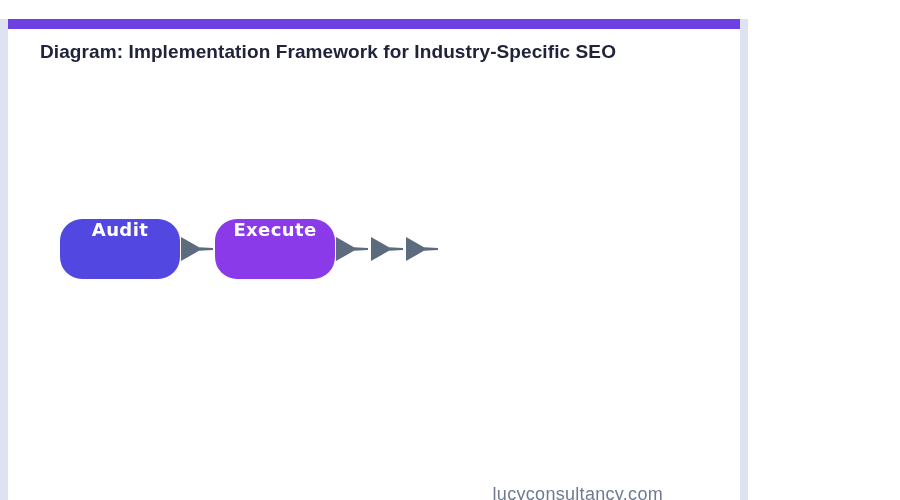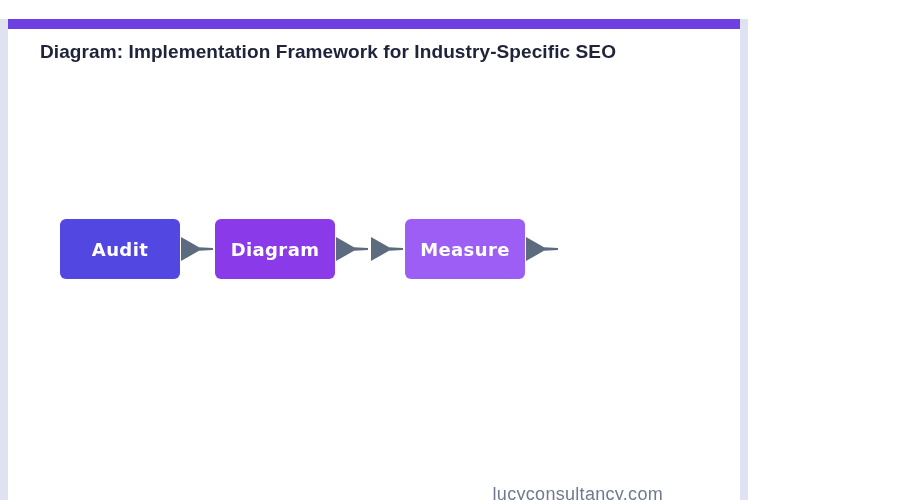--- a/index.html
+++ b/index.html
@@ -55,23 +55,23 @@
   .flow {
     position: absolute;
     left: 60px;
     top: 200px;
     display: flex;
     align-items: center;
   }
   .step {
     width: 120px;
     height: 60px;
-    border-radius: 6px;
+    border-radius: 22px;
     display: flex;
-    align-items: center;
+    align-items: flex-start;
     justify-content: center;
     flex: 0 0 auto;
   }
   .step span {
     color: var(--step-text, #ffffff);
     font-family: "DejaVu Sans", sans-serif;
     font-weight: bold;
     font-size: 18px;
     letter-spacing: 0.4px;
   }
@@ -105,30 +105,27 @@
   <h1 class="title">Diagram: Implementation Framework for Industry-Specific SEO</h1>
 
   <div class="flow">
     <div class="step" style="background: rgb(83, 71, 226);">
       <span>Audit</span>
     </div>
     <svg class="arrow" viewBox="0 0 35 26">
       <polygon points="1,1 1,25 19,14.8 33,13.9 33,12.1 19,11.2"></polygon>
     </svg>
     <div class="step" style="background: rgb(139, 58, 233);">
-      <span>Diagram</span>
+      <span>Execute</span>
     </div>
     <svg class="arrow" viewBox="0 0 35 26">
       <polygon points="1,1 1,25 19,14.8 33,13.9 33,12.1 19,11.2"></polygon>
     </svg>
     <svg class="arrow" viewBox="0 0 35 26">
       <polygon points="1,1 1,25 19,14.8 33,13.9 33,12.1 19,11.2"></polygon>
     </svg>
-    <div class="step" style="background: rgb(156, 94, 244);">
-      <span>Measure</span>
-    </div>
     <svg class="arrow" viewBox="0 0 35 26">
       <polygon points="1,1 1,25 19,14.8 33,13.9 33,12.1 19,11.2"></polygon>
     </svg>
   </div>
 
   <div class="footer">lucyconsultancy.com</div>
 </div>
 
 </body></html>

